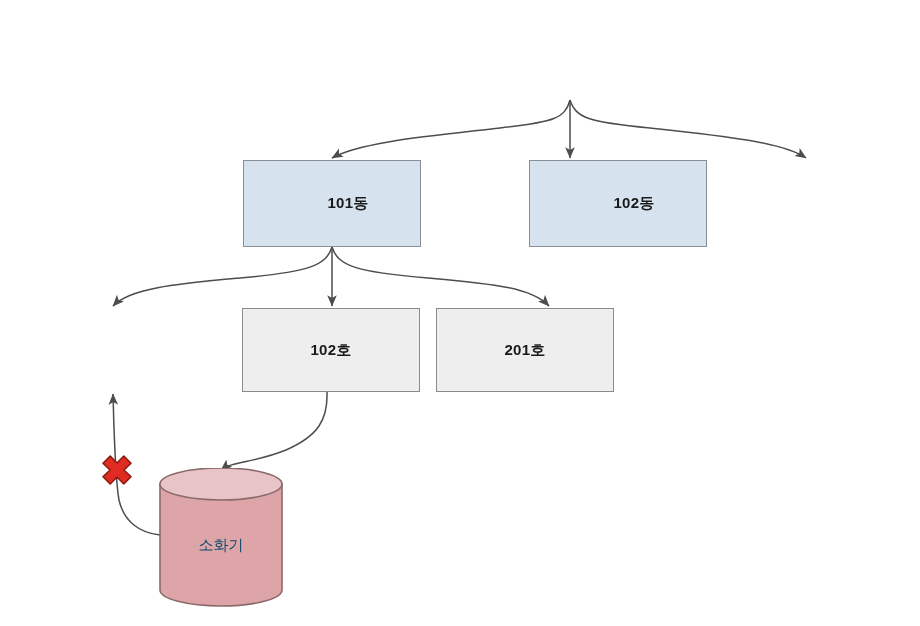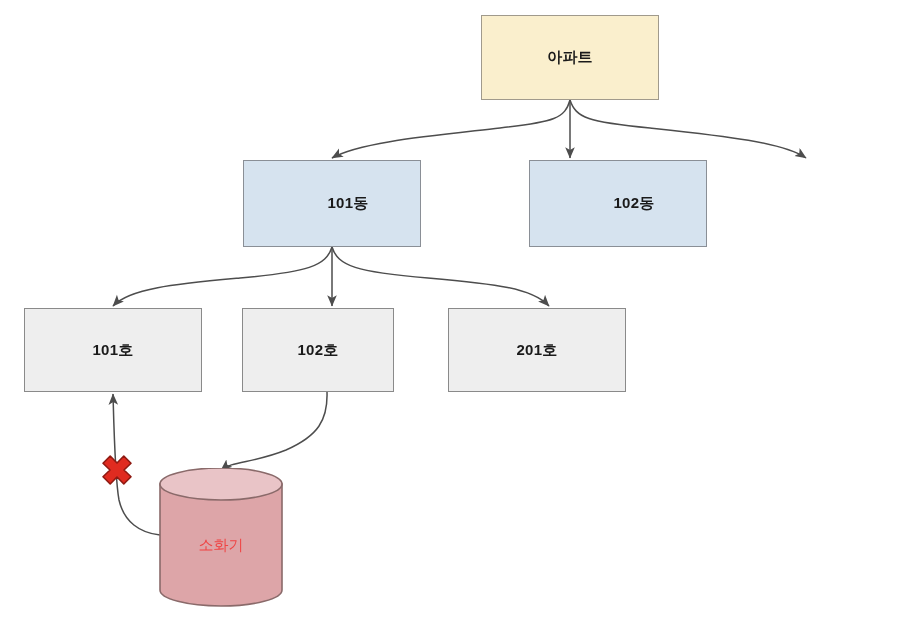--- a/index.html
+++ b/index.html
@@ -56,21 +56,21 @@
   .cylinder {
     position: absolute;
     z-index: 2;
   }
   .cyl-label {
     position: absolute;
     width: 100%;
     text-align: center;
     font-size: 15px;
     font-weight: normal;
-    color: #ef4444;
+    color: #0c4a6e;
     z-index: 3;
     pointer-events: none;
   }
   .xmark {
     position: absolute;
     z-index: 4;
   }
 </style>
 </head>
 <body>
@@ -97,42 +97,36 @@
       <path d="M332,247 L332,306" marker-end="url(#arrowhead)"></path>
 
       <path d="M332,247 C338,266 356,272 428,278 C496,284 532,288 549,306" marker-end="url(#arrowhead)"></path>
 
       <path d="M327,392 C328,420 318,436 286,450 C254,463 232,461 221,470" marker-end="url(#arrowhead)"></path>
 
       <path d="M160,535 C140,533 124,522 119,500 C115,478 114,430 113,394" marker-end="url(#arrowhead)"></path>
     </g>
   </svg>
 
-  <div class="node root" style="left:481px; top:15px; width:178px; height:85px;">
-    <span>아파트</span>
-  </div>
 
   <div class="node building" style="left:243px; top:160px; width:178px; height:87px;">
     <span>101동</span>
   </div>
 
   <div class="node building" style="left:481px; top:160px; width:178px; height:87px;margin-left:48px;">
     <span>102동</span>
   </div>
 
 
-  <div class="node unit" style="left:24px; top:308px; width:178px; height:84px;">
-    <span>101호</span>
-  </div>
 
-  <div class="node unit" style="left:242px; top:308px; width:152px; height:84px;">
+  <div class="node unit" style="left:242px; top:308px; width:178px; height:84px;">
     <span>102호</span>
   </div>
 
-  <div class="node unit" style="left:448px; top:308px; width:178px; height:84px;">
+  <div class="node unit" style="left:436px; top:308px; width:178px; height:84px;">
     <span>201호</span>
   </div>
 
   <div class="cylinder" style="left:158px; top:468px; width:126px; height:140px;">
     <svg width="126" height="140" viewBox="0 0 126 140" xmlns="http://www.w3.org/2000/svg">
       <path d="M2,16 L2,122 A61,16 0 0 0 124,122 L124,16 Z" fill="#dda5a8" stroke="#8a6a6a" stroke-width="1.6"></path>
       <ellipse cx="63" cy="16" rx="61" ry="16" fill="#e9c4c7" stroke="#8a6a6a" stroke-width="1.6"></ellipse>
     </svg>
     <div class="cyl-label" style="top:68px;">소화기</div>
   </div>

